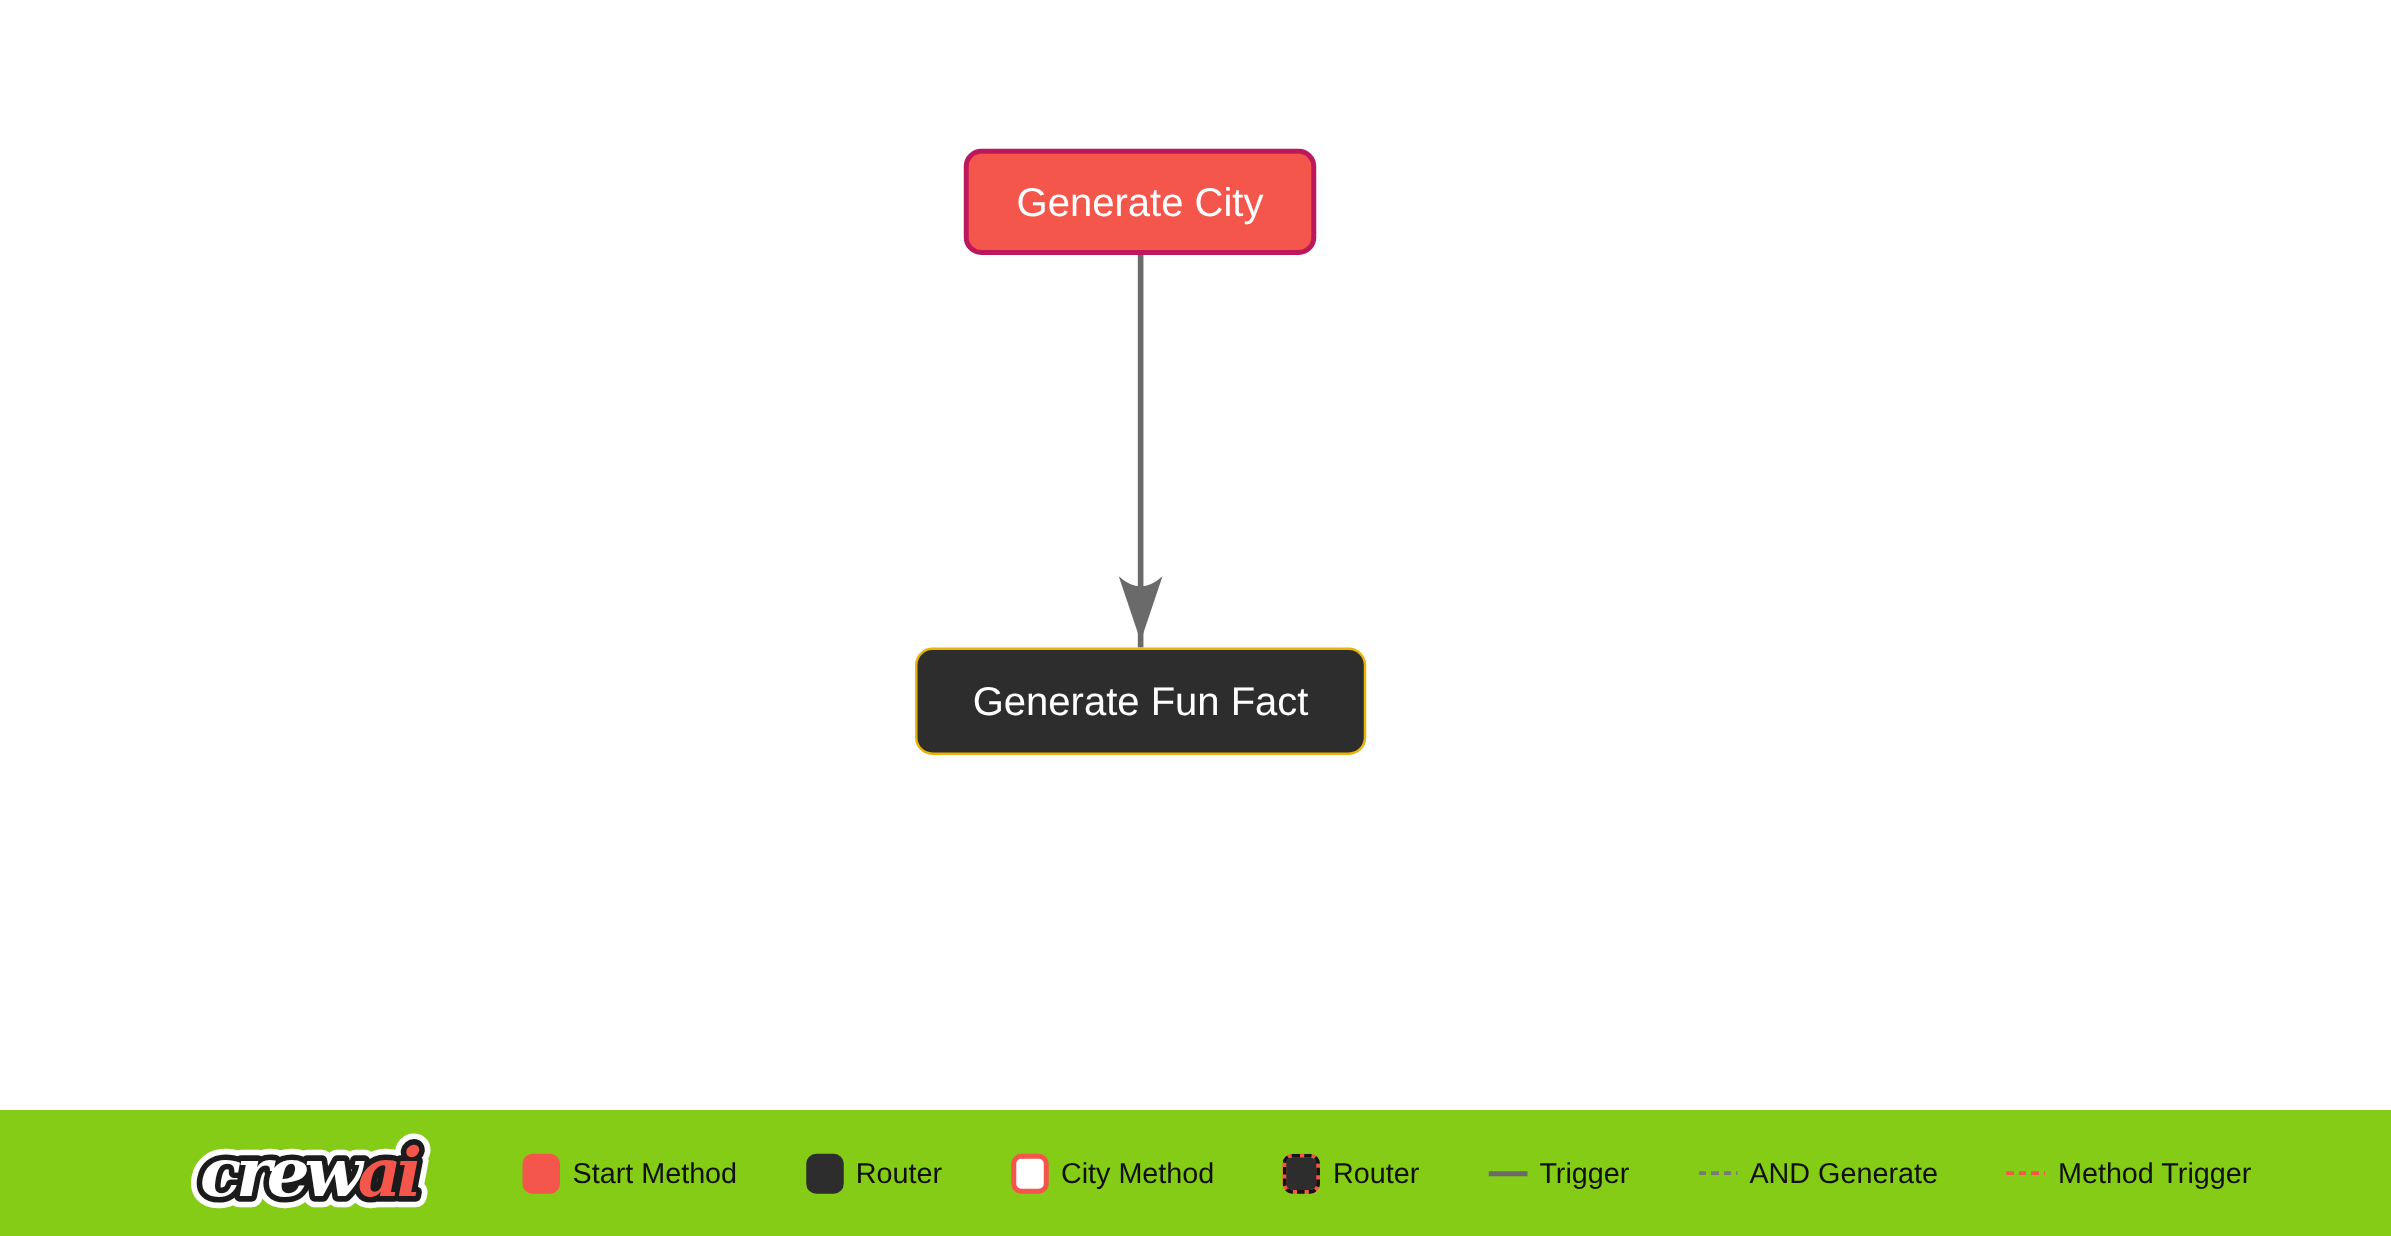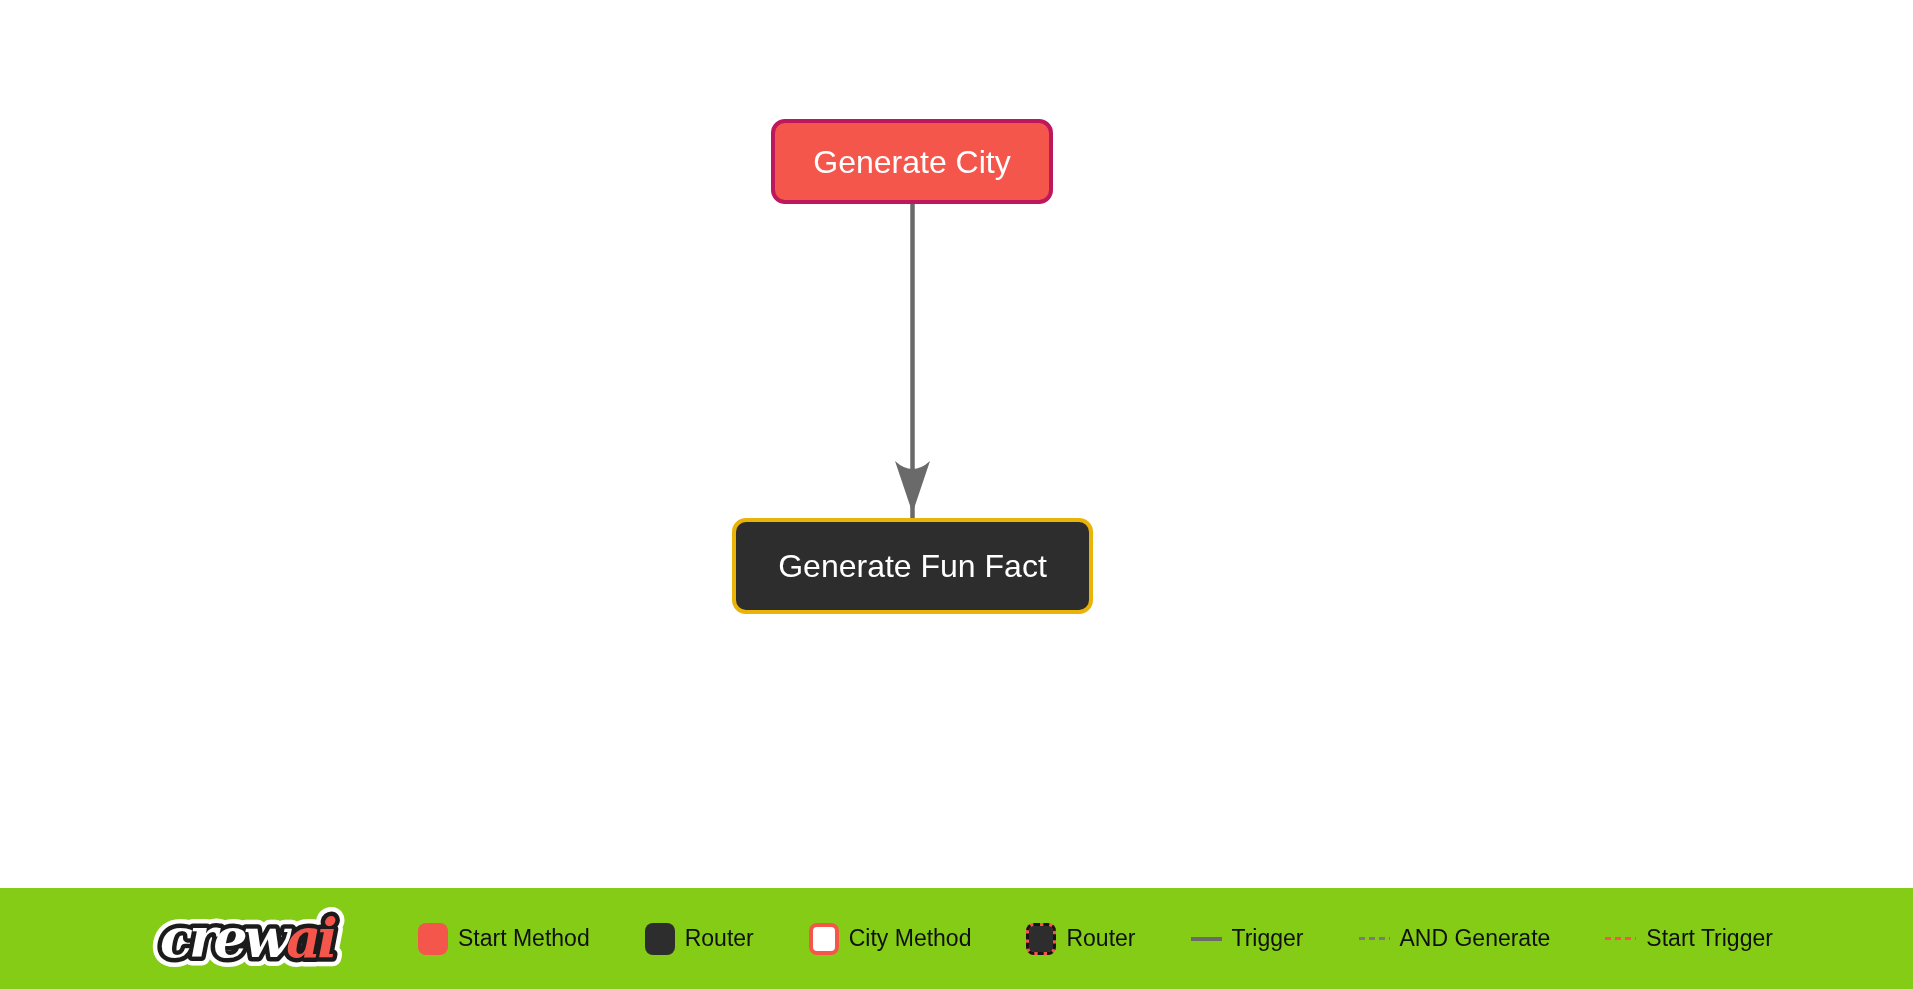--- a/index.html
+++ b/index.html
@@ -33,23 +33,23 @@
     user-select: none;
   }
   .node-start {
     left: 771px; top: 119px;
     width: 282px; height: 85px;
     background: #f5564c;
     border: 4px solid #be185d;
   }
   .node-method {
     left: 732px; top: 518px;
-    width: 361px; height: 96px;
+    width: 361px; height: 86px;
     background: #2d2d2d;
-    border: 4px solid #eab308;
+    border: 2px solid #eab308;
   }
   
   .legend-bar {
     position: absolute;
     left: 0; top: 888px;
     width: 1913px; height: 101px;
     background: #84cc16;
     display: flex;
     align-items: center;
     padding-left: 152px;
@@ -147,17 +147,17 @@
       <span>Trigger</span>
     </div>
 
     <div class="legend-item">
       <span class="swatch-line line-dash-gray"></span>
       <span>AND Generate</span>
     </div>
 
     <div class="legend-item">
       <span class="swatch-line line-dash-red"></span>
-      <span>Start Trigger</span>
+      <span>Method Trigger</span>
     </div>
 
   </div>
 </div>
 
 </body></html>

